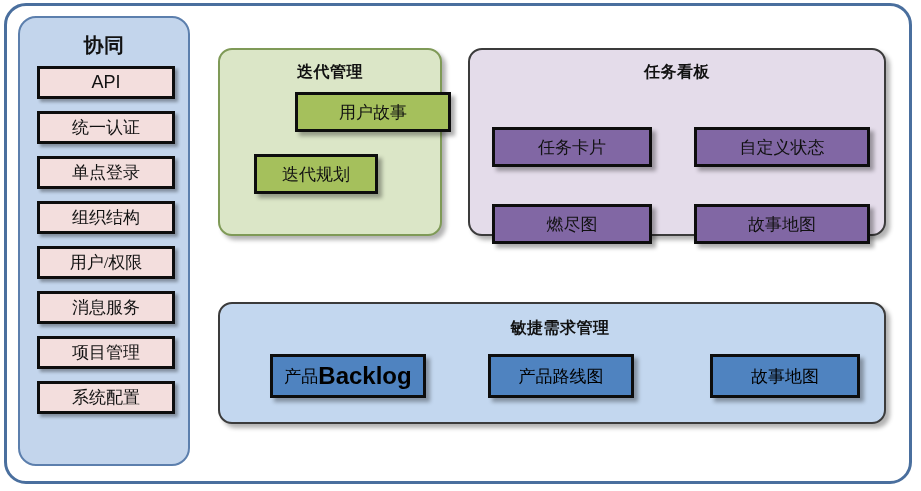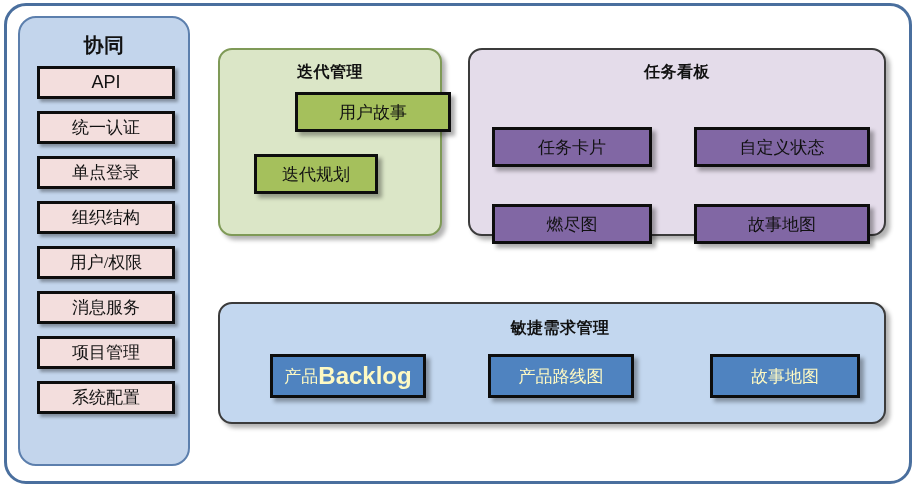--- a/index.html
+++ b/index.html
@@ -157,21 +157,21 @@
   .box-blue {
     position: absolute;
     box-sizing: border-box;
     background: #4f83c0;
     border: 3px solid #0d0d0d;
     display: flex;
     align-items: center;
     justify-content: center;
     font-family: "Liberation Serif", serif;
     font-size: 17px;
-    color: #fef9c3;
+    color: #000000;
     box-shadow: 4px 4px 4px rgba(0,0,0,0.33);
   }
   .box-blue .latin {
     font-family: "Liberation Sans", sans-serif;
     font-weight: bold;
     font-size: 24px;
   }
 </style>
 </head>
 <body>

